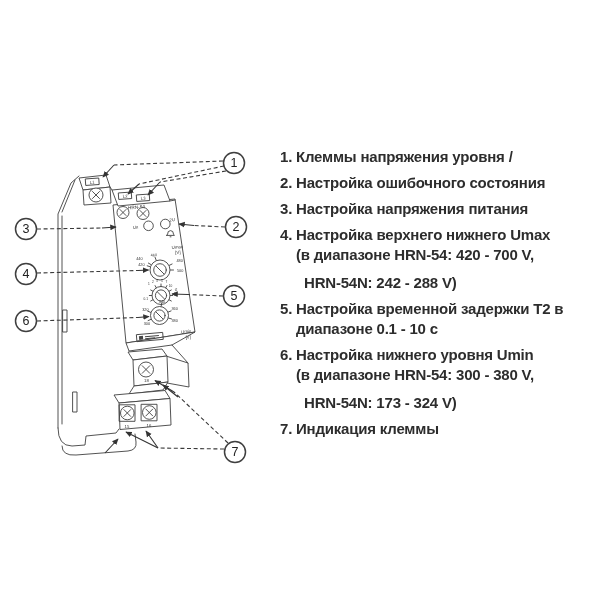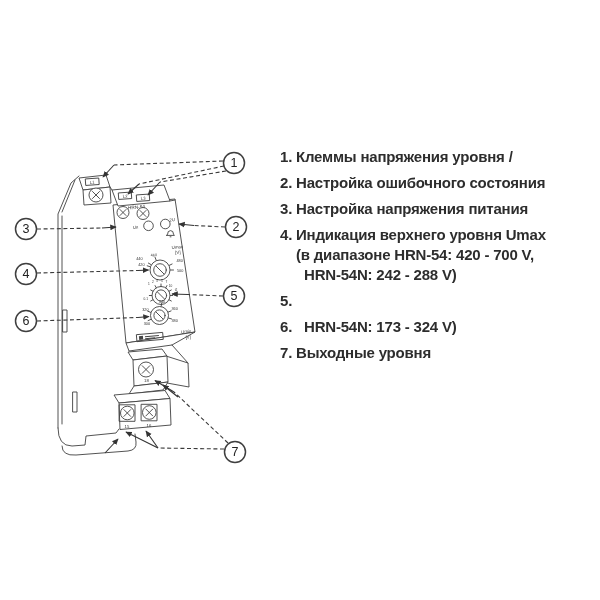--- a/index.html
+++ b/index.html
@@ -3,21 +3,21 @@
 <meta charset="utf-8">
 <style>
   html,body{margin:0;padding:0;background:#fff;}
   body{width:600px;height:600px;font-family:"Liberation Sans",sans-serif;}
   .stage{position:relative;width:600px;height:600px;background:#fff;overflow:hidden;}
   .legend{position:absolute;left:280px;top:147px;width:315px;color:#2d2d2d;
           font-size:15px;font-weight:700;line-height:20px;letter-spacing:-0.2px;}
   .item{display:flex;margin-bottom:6px;}
   .num{width:16px;flex:none;}
   .content div{white-space:nowrap;}
-  .i2{margin-left:8px;}
+  .i2{margin-left:8px;margin-top:8px;}
   svg text{fill:#333;font-family:"Liberation Sans",sans-serif;}
   .dln{stroke:#3a3a3a;stroke-width:1.1;stroke-dasharray:4 2.6;fill:none;}
   .aln{stroke:#333;stroke-width:1.1;fill:none;}
   .body-ln{stroke:#3f3f3f;stroke-width:0.9;fill:none;stroke-linejoin:round;stroke-linecap:round;}
   .body-wh{stroke:#3f3f3f;stroke-width:0.9;fill:#fff;stroke-linejoin:round;}
   .co{stroke:#3f3f3f;stroke-width:1.5;fill:#fff;}
   .co-num{font-size:12.5px;fill:#222;}
   .tl{font-size:4.3px;}
   .ts{font-size:3.8px;}
   .tt{font-size:3.2px;}
@@ -229,35 +229,41 @@
     </div>
     <div class="item">
       <span class="num">3.</span>
       <div class="content">
         <div>Настройка напряжения питания</div>
       </div>
     </div>
     <div class="item">
       <span class="num">4.</span>
       <div class="content">
-        <div>Индикация верхнего уровня Umax</div>
+        <div>Настройка верхнего нижнего Umax</div>
         <div>(в диапазоне HRN-54: 420 - 700 V,</div>
         <div class="i2">HRN-54N: 242 - 288 V)</div>
       </div>
     </div>
     <div class="item">
       <span class="num">5.</span>
+      <div class="content">
+        <div>Настройка временной задержки T2 в</div>
+        <div>диапазоне 0.1 - 10 с</div>
+      </div>
     </div>
     <div class="item">
       <span class="num">6.</span>
       <div class="content">
+        <div>Настройка нижнего уровня Umin</div>
+        <div>(в диапазоне HRN-54: 300 - 380 V,</div>
         <div class="i2">HRN-54N: 173 - 324 V)</div>
       </div>
     </div>
     <div class="item">
       <span class="num">7.</span>
       <div class="content">
-        <div>Выходные уровня</div>
+        <div>Индикация клеммы</div>
       </div>
     </div>
   </div>
 
 </div>
 
 </body></html>

